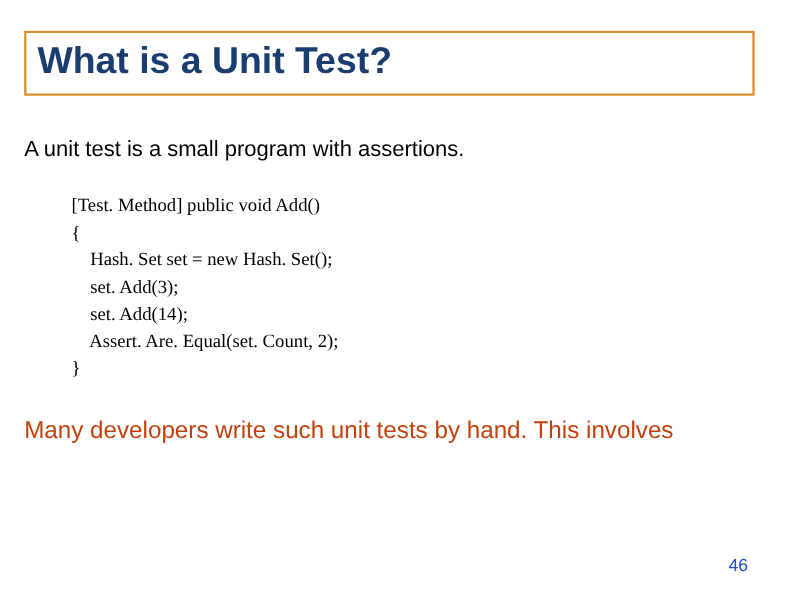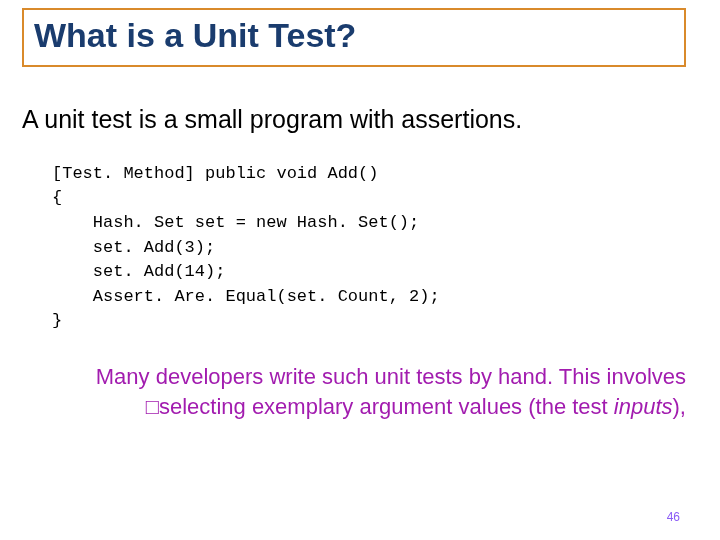--- a/index.html
+++ b/index.html
@@ -5,68 +5,67 @@
   * { margin: 0; padding: 0; box-sizing: border-box; }
   html, body { width: 720px; height: 540px; overflow: hidden; }
   body {
     background: #ffffff;
     font-family: Arial, Helvetica, sans-serif;
     position: relative;
   }
   .slide {
     width: 708px;
     height: 540px;
-    padding: 8px 22px 12px 22px;
+    padding: 28px 22px 12px 22px;
     position: relative;
   }
   .title-box {
     border: 2px solid #d98a2b;
     padding: 6px 10px 10px 10px;
     margin-bottom: 36px;
   }
   .title-text {
     font-size: 34px;
     font-weight: bold;
     color: #1a3c6e;
     line-height: 1.15;
   }
   .intro {
-    font-size: 25px;
+    font-size: 20px;
     color: #000000;
     margin-bottom: 26px;
     line-height: 1.3;
   }
   .code-block {
-    font-family: Liberation Mono, monospace;
+    font-family: Liberation Serif, serif;
     font-size: 17px;
     color: #000000;
     white-space: pre;
     line-height: 1.45;
-    margin-left: 30px;
+    margin-left: 43px;
     margin-bottom: 28px;
   }
   .outro {
     font-size: 22px;
-    color: #a21caf;
+    color: #c2410c;
     line-height: 1.35;
-    text-align: right;
   }
   .bullet-line {
     display: block;
   }
   .box-glyph {
     display: inline-block;
     width: 0.85em;
   }
   .page-num {
     position: absolute;
     bottom: 16px;
     right: 28px;
-    font-size: 12px;
-    color: #8b5cf6;
+    font-size: 16px;
+    color: #1d4ed8;
     text-align: right;
   }
 </style>
 </head>
 <body>
 
 <div class="slide">
 
   <div class="title-box">
     <div class="title-text">What is a Unit Test?</div>
@@ -77,18 +76,17 @@
   <div class="code-block"><span>[Test. Method] public void Add()</span>
 <span>{</span>
 <span>    Hash. Set set = new Hash. Set();</span>
 <span>    set. Add(3);</span>
 <span>    set. Add(14);</span>
 <span>    Assert. Are. Equal(set. Count, 2);</span>
 <span>}</span></div>
 
   <div class="outro">
     <span class="bullet-line">Many developers write such unit tests by hand. This involves</span>
-    <span class="bullet-line"><span class="box-glyph">□</span><span>selecting exemplary argument values (the test </span><i>inputs</i><span>),</span></span>
   </div>
 
   <div class="page-num">46</div>
 
 </div>
 
 </body></html>

